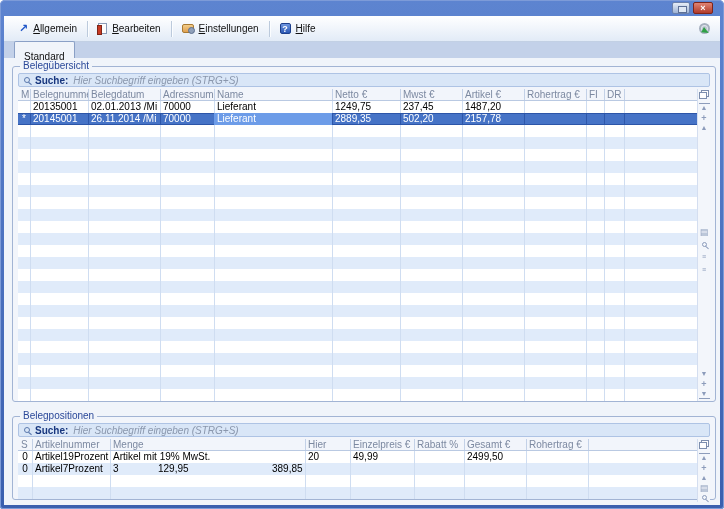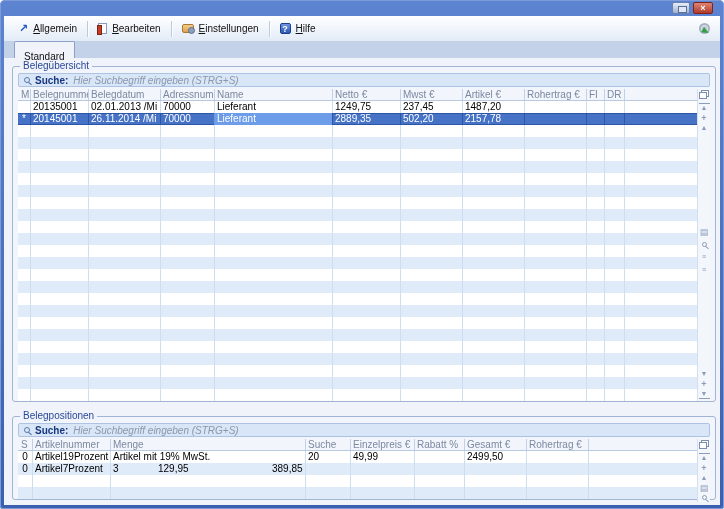--- a/index.html
+++ b/index.html
@@ -274,21 +274,21 @@
           <span class="slabel">Suche:</span>
           <input class="sinput" type="text" placeholder="Hier Suchbegriff eingeben (STRG+S)" style="">
         </div>
 
         <div class="tablewrap">
           <div class="table">
             <div class="thead lg">
               <span class="hc cl0">S</span>
               <span class="hc cl1">Artikelnummer</span>
               <span class="hc cl2">Menge</span>
-              <span class="hc cl3">Suche</span>
+              <span class="hc cl3">Hier</span>
               <span class="hc cl4">Einzelpreis €</span>
               <span class="hc cl5">Rabatt %</span>
               <span class="hc cl6">Gesamt €</span>
               <span class="hc cl7">Rohertrag €</span>
             </div>
             <div class="rows rows-l">
               <div class="trow lg">
                 <span class="c cl0 ctr">0</span>
                 <span class="c cl1">Artikel19Prozent</span>
                 <span class="c cl2">Artikel mit 19% MwSt.</span>

